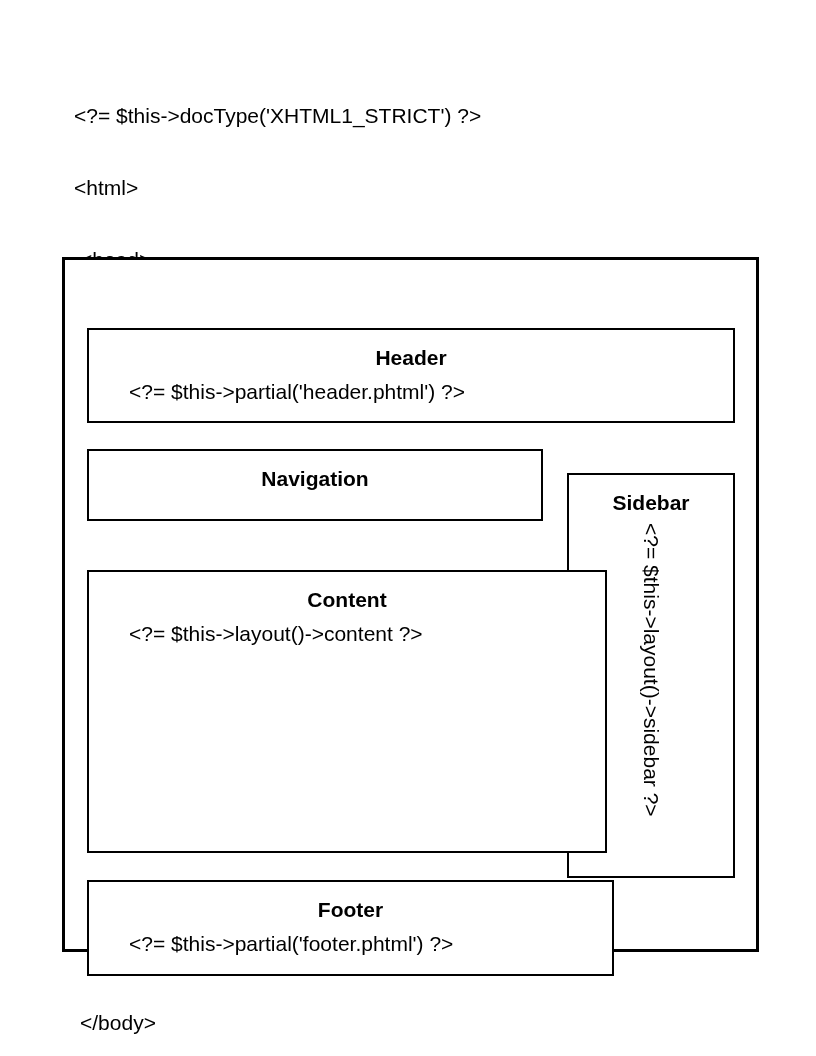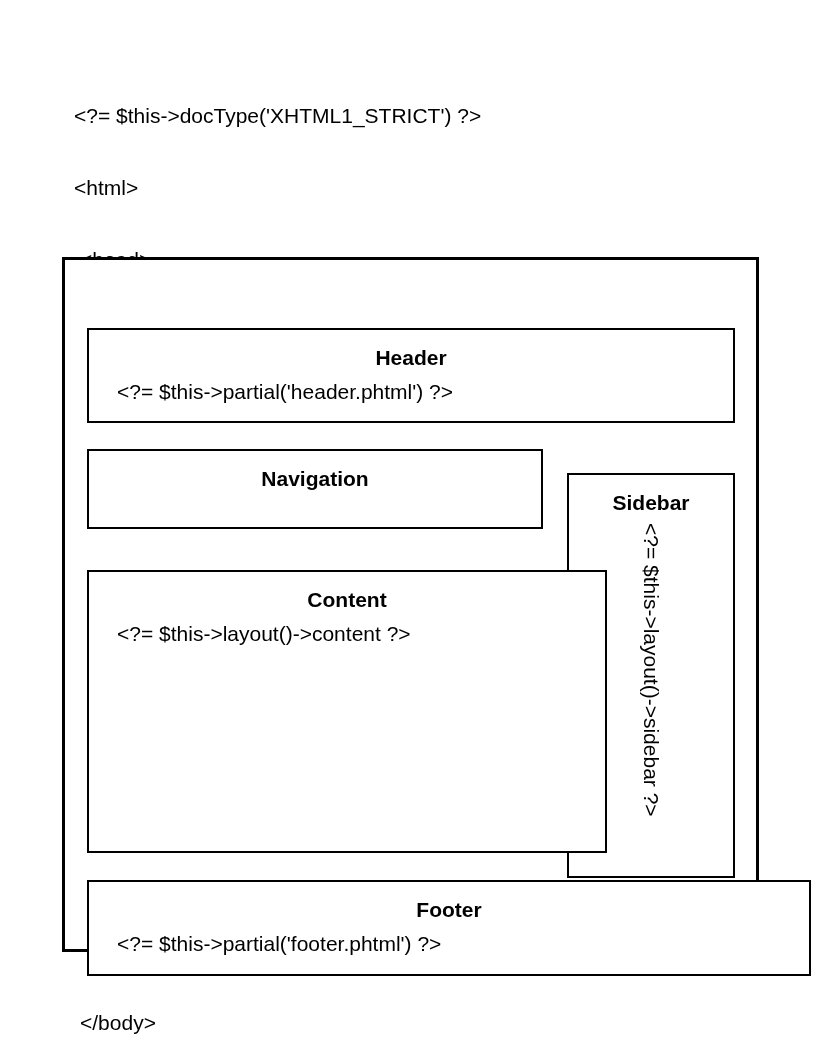--- a/index.html
+++ b/index.html
@@ -37,36 +37,36 @@
   }
 
   .layout-box {
     position: absolute;
     border: 2px solid #000000;
     background: #ffffff;
     margin-top: 48px;
   }
   
   #box-header     { left: 87px; top: 280px; width: 648px; height: 95px; }
-  #box-navigation { left: 87px; top: 401px; width: 456px; height: 80px; }
+  #box-navigation { left: 87px; top: 401px; width: 456px; height: 72px; }
   #box-sidebar    { left: 567px; top: 425px; width: 168px; height: 405px; text-align: center; }
   #box-content    { left: 87px; top: 522px; width: 520px; height: 283px; }
-  #box-footer     { left: 87px; top: 832px; width: 724px; height: 96px; }
+  #box-footer     { left: 87px; top: 832px; width: 527px; height: 96px; }
 
   .box-title {
     font-size: 21px;
     line-height: 24px;
     font-weight: bold;
     text-align: center;
     padding-top: 16px;
   }
   .box-code {
     font-size: 21px;
     line-height: 24px;
-    padding-left: 28px;
+    padding-left: 40px;
     margin-top: 10px;
     white-space: pre;
   }
   .box-code-vertical {
     display: inline-block;
     writing-mode: vertical-rl;
     font-size: 21px;
     line-height: 24px;
     margin-top: 8px;
     white-space: pre;

